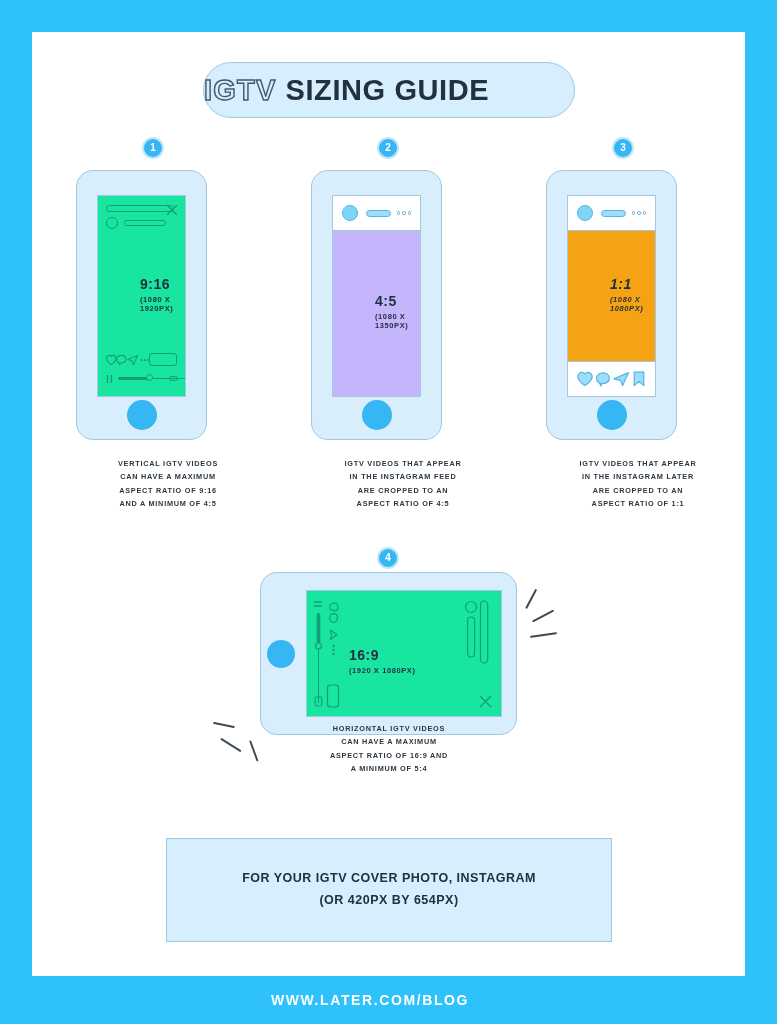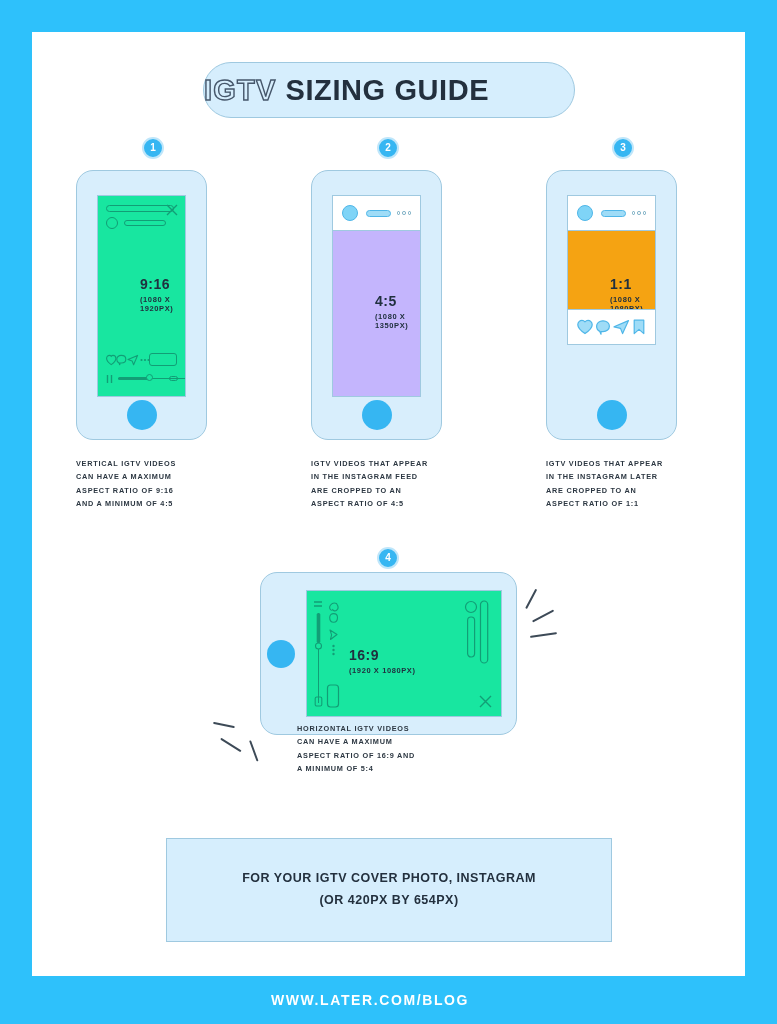--- a/index.html
+++ b/index.html
@@ -116,20 +116,21 @@
     height: 7px; border-radius: 99px;
     background: #9fdcf7; border: 1.5px solid #4fb6e8;
     margin-left: 8px; flex: 1;
   }
   .dots3 { margin: 0 9px 0 6px; display: flex; gap: 2px; flex: none; }
   .dots3 i { width: 3.5px; height: 3.5px; border-radius: 50%; border: 1px solid #6fa7bf; display: block; }
 
   
   .cap {
     position: absolute;
+    text-align: center;
     font-size: 7.3px; font-weight: bold;
     letter-spacing: 0.75px; line-height: 1.85;
     color: #2c3742;
   }
 
   
   .phone-h {
     position: absolute;
     left: 228px; top: 540px;
     width: 257px; height: 163px;
@@ -256,21 +257,21 @@
     <div class="cap" style="left:279px; top:425px; width:184px;">
       <div>IGTV VIDEOS THAT APPEAR</div>
       <div>IN THE INSTAGRAM FEED</div>
       <div>ARE CROPPED TO AN</div>
       <div>ASPECT RATIO OF 4:5</div>
     </div>
 
     <div class="badge" style="left:580px; top:105px;">3</div>
 
     <div class="phone" style="left:514px; top:138px; width:131px; height:270px;">
-      <div class="phone-screen" style="height:150px; background:#a16207;">
+      <div class="phone-screen" style="height:202px; background:#a16207;font-style:italic;">
         <div class="hdr" style="height:35px;">
           <div class="av"></div>
           <div class="bar"></div>
           <div class="dots3">
               <i></i>
               <i></i>
               <i></i>
             </div>
         </div>
         <div style="position:absolute; left:0; right:0; top:35px; bottom:35px; background:#f5a312;">

